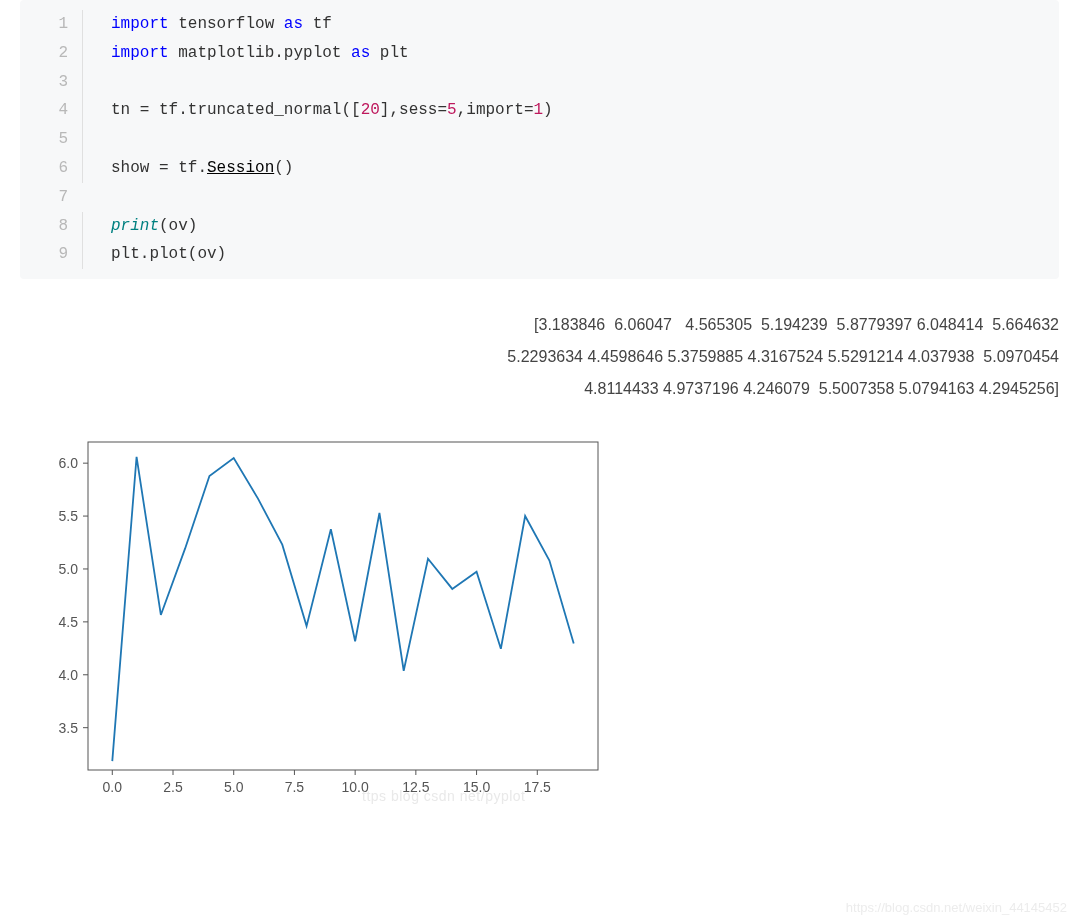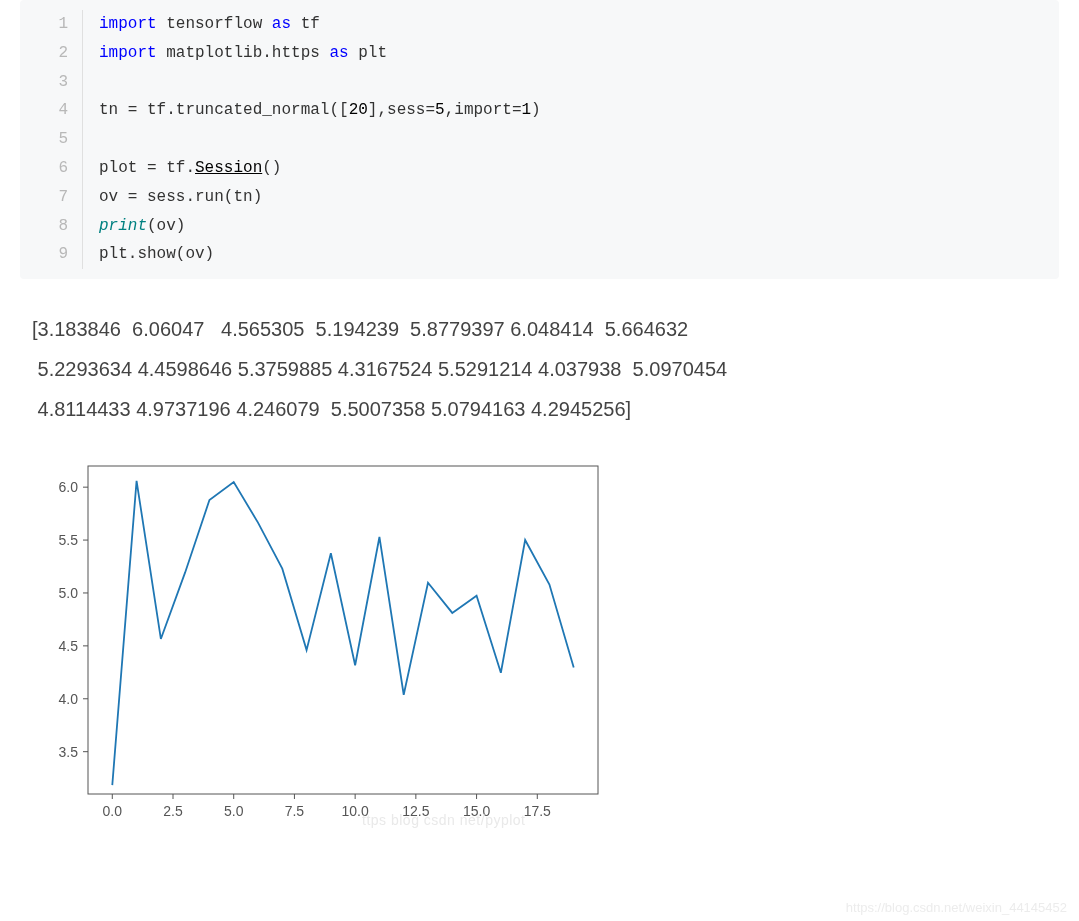--- a/index.html
+++ b/index.html
@@ -25,35 +25,36 @@
   .lineno {
     width: 48px;
     text-align: right;
     color: #b8b8b8;
     padding-right: 14px;
     user-select: none;
     flex-shrink: 0;
   }
   .gutter {
     border-left: 1px solid #e0e0e0;
-    padding-left: 16px;
+    padding-left: 28px;
   }
   .kw  { color: #0000ff; }
-  .num { color: #000000; text-align: center; }
+  .num { color: #be185d; text-align: center; }
   .fn  { color: #000000; text-decoration: underline; }
   .bi  { color: #008080; font-style: italic; }
   .as  { color: #0000ff; }
 
   .output-text {
     font-family: Arial, sans-serif;
-    font-size: 20px;
+    font-size: 16px;
     line-height: 2.0;
     color: #444;
     white-space: pre-wrap;
     margin: 0 0 25px 12px;
+    text-align: right;
   }
 
   .chart-wrap {
     margin: 0 0 0 8px;
   }
 
   .watermark {
     position: relative;
     color: #e9e9e9;
     font-size: 14px;
@@ -71,28 +72,28 @@
     bottom: 6px;
     color: #ececec;
     font-size: 13px;
   }
 </style>
 </head>
 <body>
 
 <div class="code-block" id="code-block">
     <div class="code-line"><span class="lineno">1</span><span class="gutter"><span class="kw">import</span><span> tensorflow </span><span class="as">as</span><span> tf</span></span></div>
-    <div class="code-line"><span class="lineno">2</span><span class="gutter"><span class="kw">import</span><span> matplotlib.https </span><span class="as">as</span><span> plt</span></span></div>
+    <div class="code-line"><span class="lineno">2</span><span class="gutter"><span class="kw">import</span><span> matplotlib.pyplot </span><span class="as">as</span><span> plt</span></span></div>
     <div class="code-line"><span class="lineno">3</span><span class="gutter"><span></span></span></div>
     <div class="code-line"><span class="lineno">4</span><span class="gutter"><span>tn = tf.truncated_normal([</span><span class="num">20</span><span>],sess=</span><span class="num">5</span><span>,import=</span><span class="num">1</span><span>)</span></span></div>
     <div class="code-line"><span class="lineno">5</span><span class="gutter"><span></span></span></div>
-    <div class="code-line"><span class="lineno">6</span><span class="gutter"><span>plot = tf.</span><span class="fn">Session</span><span>()</span></span></div>
-    <div class="code-line"><span class="lineno">7</span><span class="gutter"><span>ov = sess.run(tn)</span></span></div>
+    <div class="code-line"><span class="lineno">6</span><span class="gutter"><span>show = tf.</span><span class="fn">Session</span><span>()</span></span></div>
+    <div class="code-line"><span class="lineno">7</span></div>
     <div class="code-line"><span class="lineno">8</span><span class="gutter"><span class="bi">print</span><span>(ov)</span></span></div>
-    <div class="code-line"><span class="lineno">9</span><span class="gutter"><span>plt.show(ov)</span></span></div>
+    <div class="code-line"><span class="lineno">9</span><span class="gutter"><span>plt.plot(ov)</span></span></div>
   </div>
 
 <div class="output-text">[3.183846  6.06047   4.565305  5.194239  5.8779397 6.048414  5.664632
  5.2293634 4.4598646 5.3759885 4.3167524 5.5291214 4.037938  5.0970454
  4.8114433 4.9737196 4.246079  5.5007358 5.0794163 4.2945256]</div>
 
 <div class="chart-wrap">
   <svg id="chart-svg" width="580" height="380">
       <rect x="60" y="12" width="510" height="328" fill="none" stroke="#555" stroke-width="1"></rect>
       <line x1="55" y1="297.6774193548387" x2="60" y2="297.6774193548387" stroke="#555"></line>

